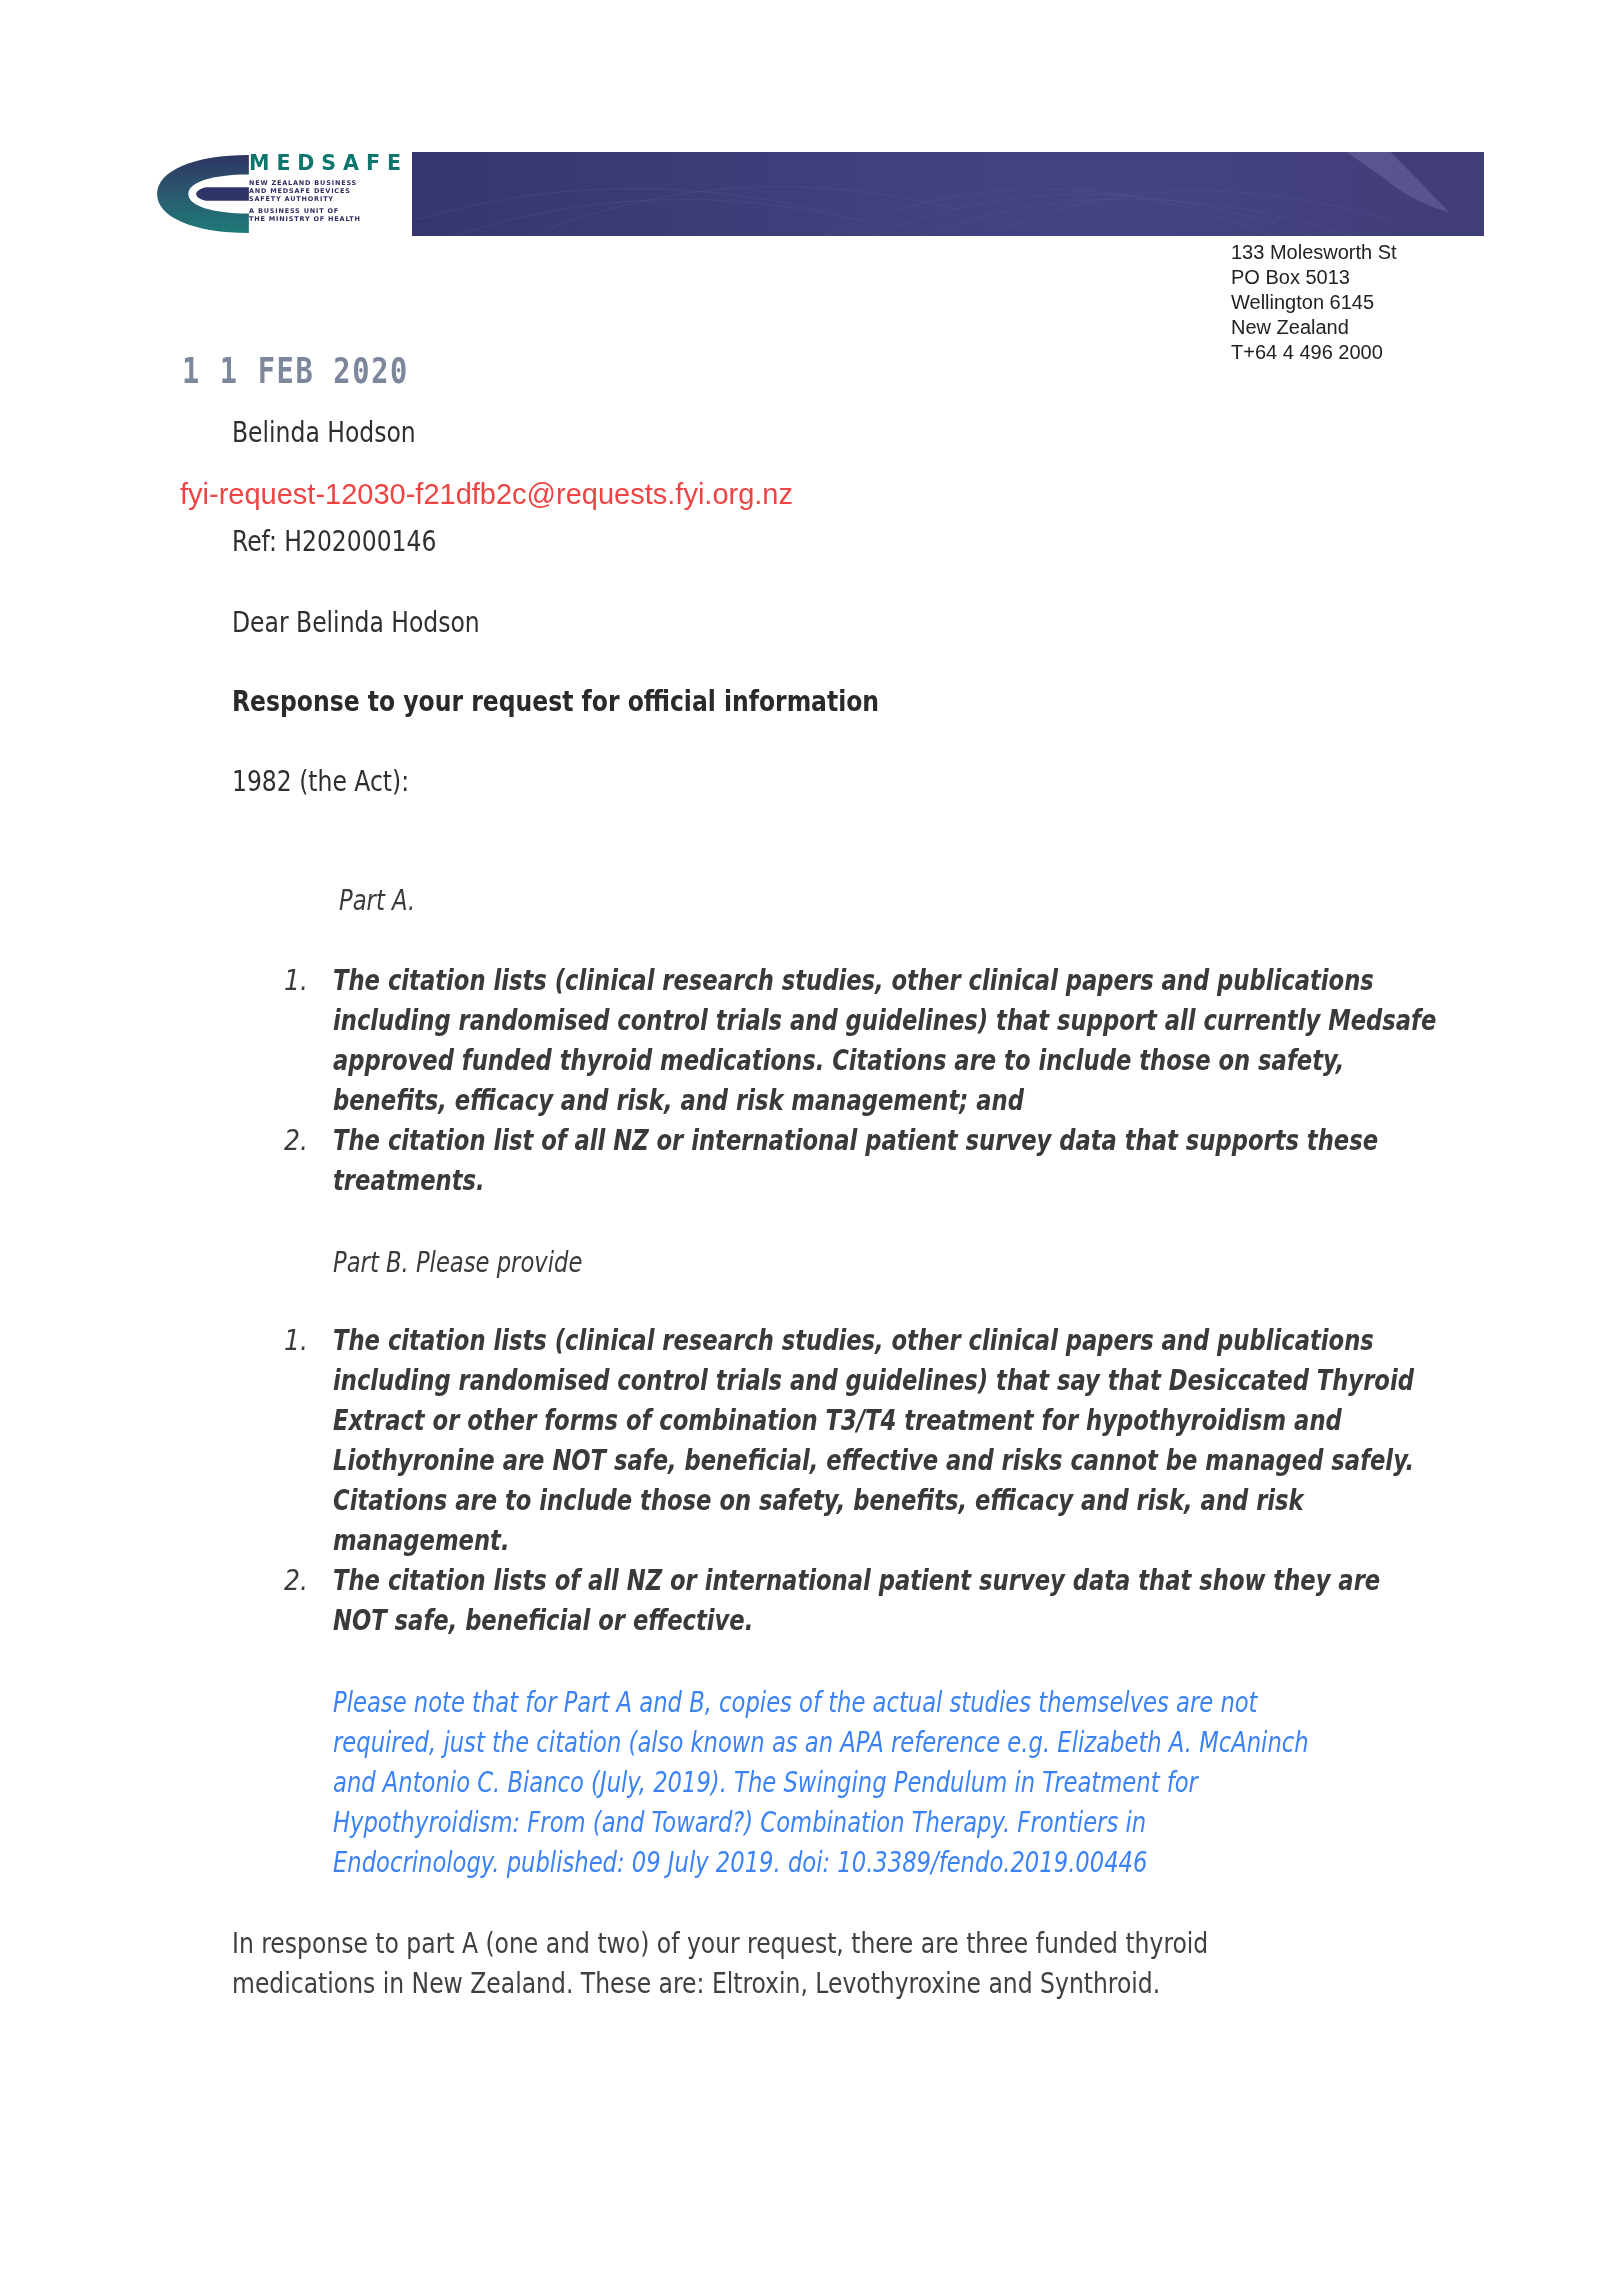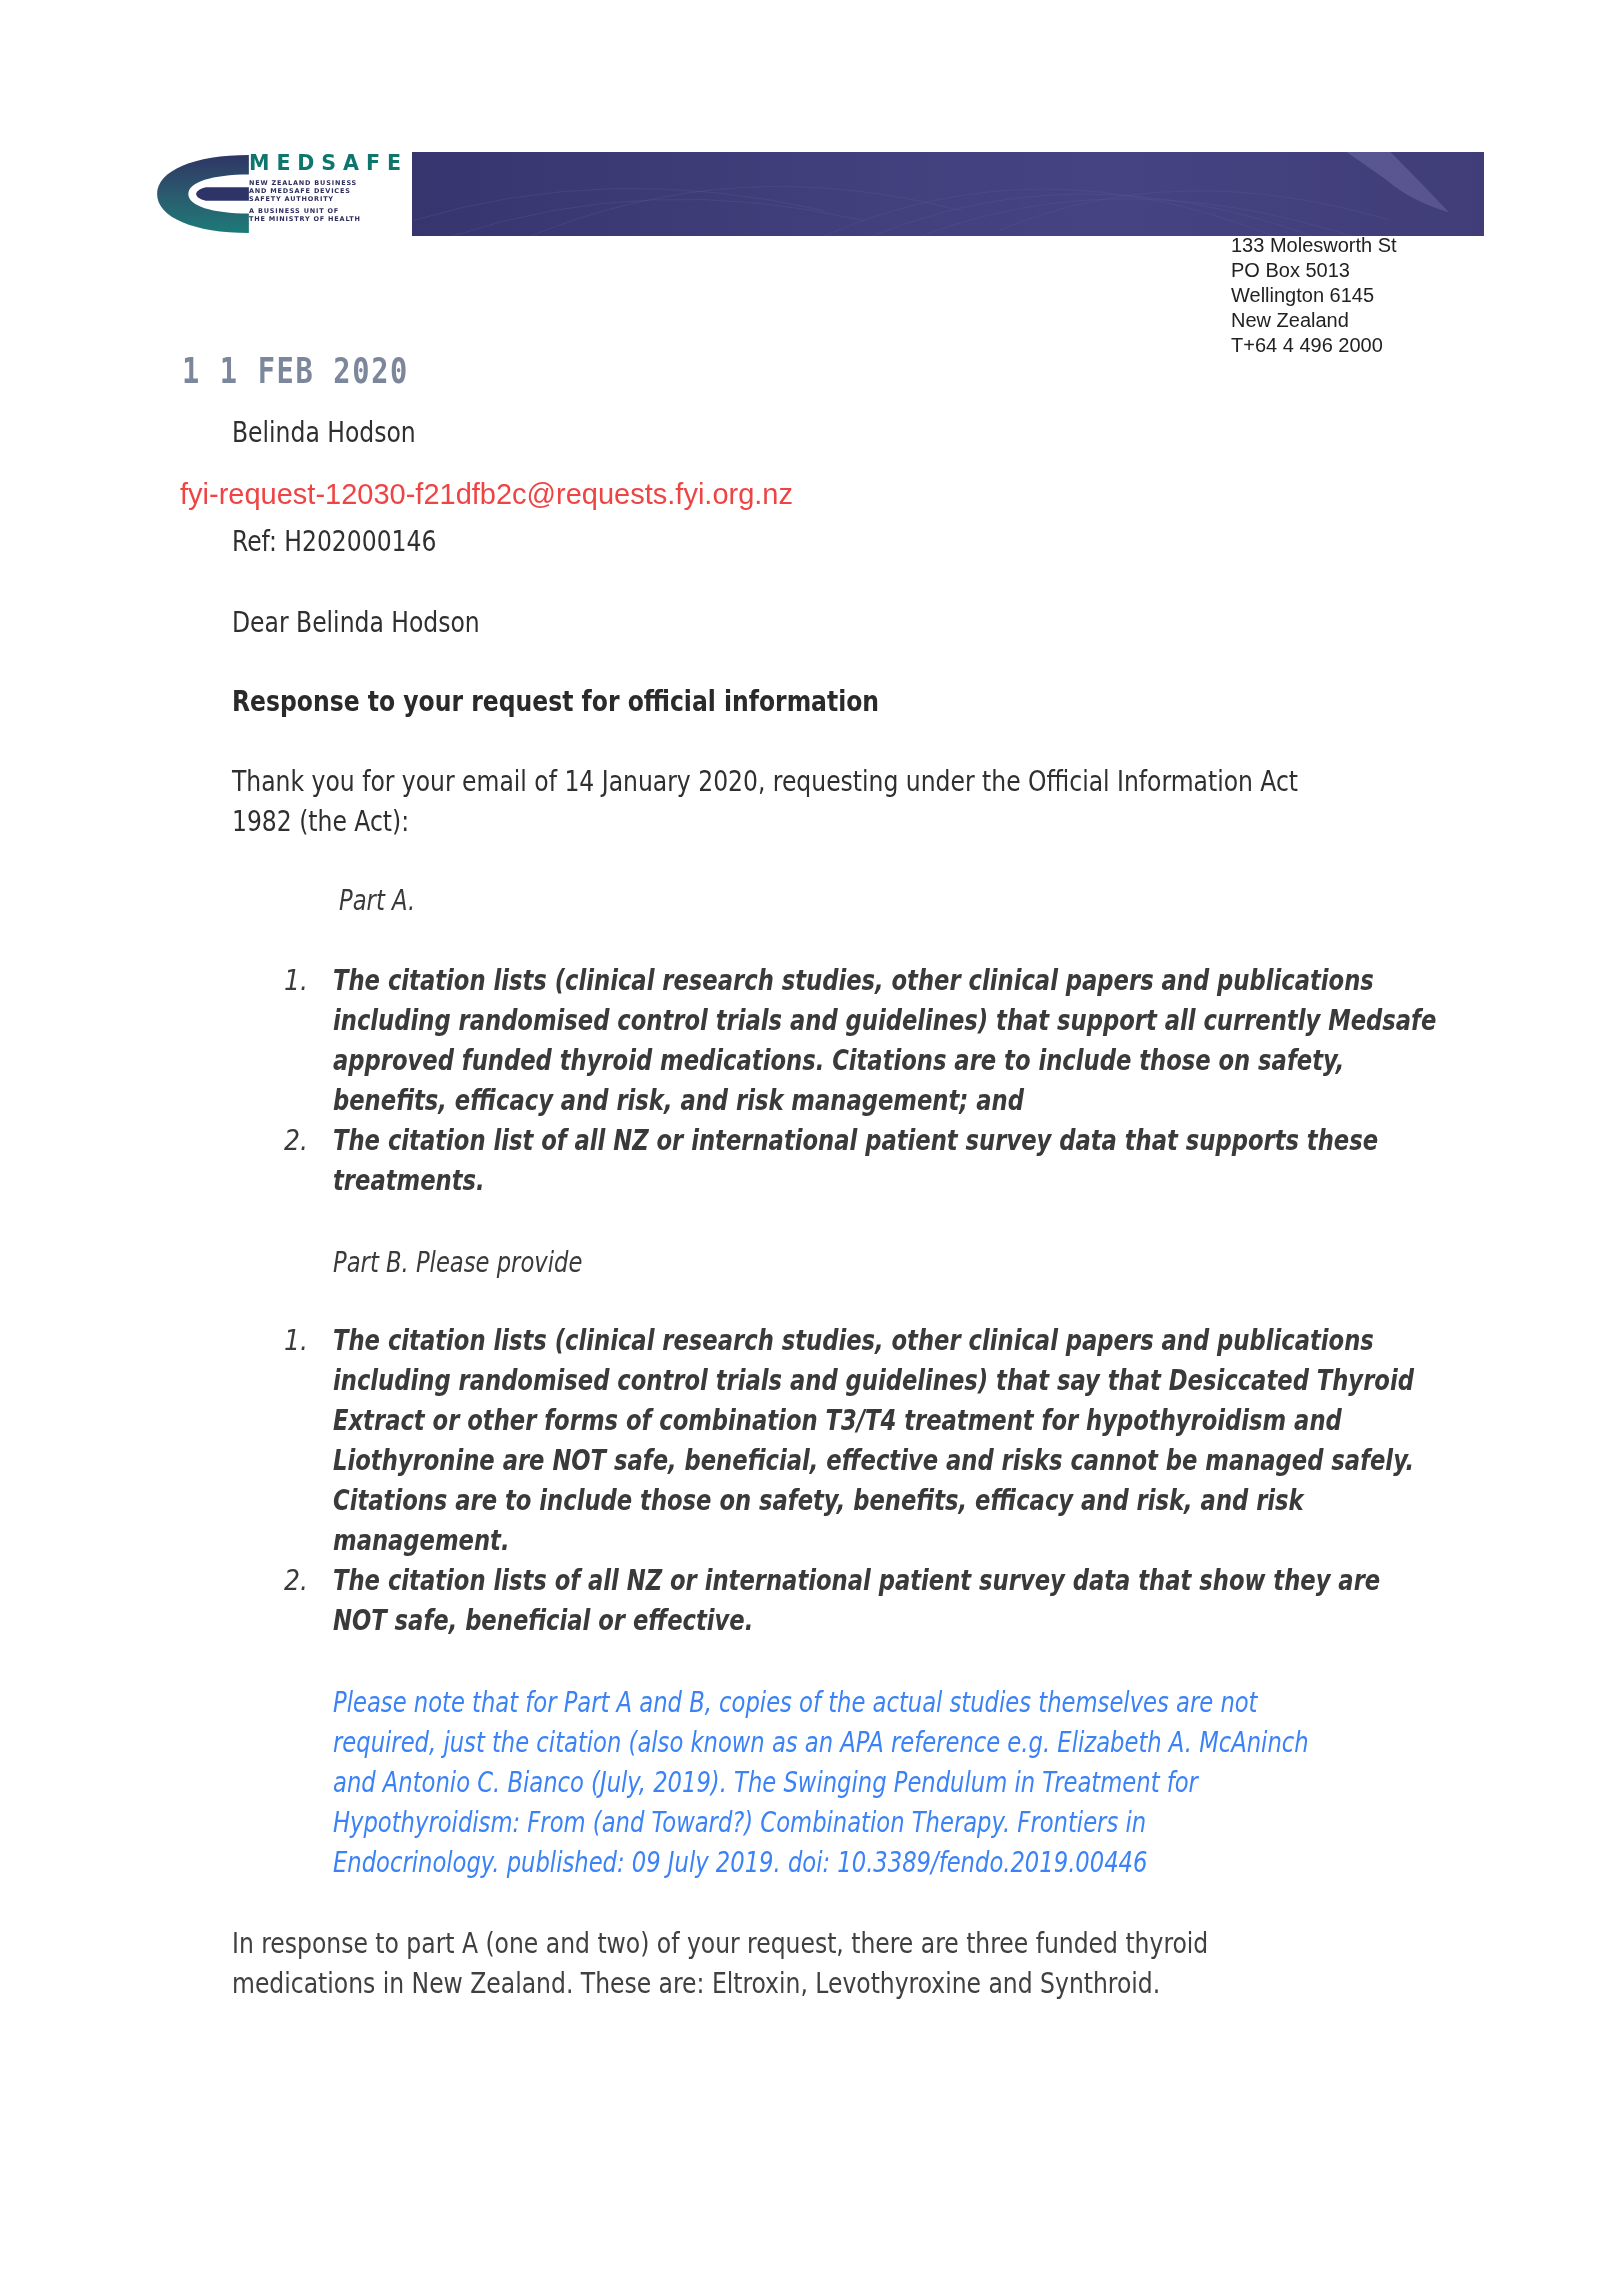--- a/index.html
+++ b/index.html
@@ -59,21 +59,21 @@
       width: 1072px;
       height: 84px;
       background: linear-gradient(90deg, #37356e 0%, #403e7a 35%, #454382 65%, #403d78 100%);
       overflow: hidden;
     }
     .banner svg { position: absolute; left: 0; top: 0; }
 
     .address {
       position: absolute;
       left: 1231px;
-      top: 233px;
+      top: 240px;
       font-family: "Liberation Sans", sans-serif;
       font-size: 20px;
       line-height: 25px;
       color: #222;
     }
     .address div { white-space: nowrap; }
 
     
     .stamp {
       position: absolute;
@@ -220,21 +220,20 @@
 <div class="stamp">1 1 FEB 2020</div>
 
 <div class="txt recipient-name"><span class="cond">Belinda Hodson</span></div>
 <a class="recipient-email">fyi-request-12030-f21dfb2c@requests.fyi.org.nz</a>
 
 <div class="txt ref"><span class="cond">Ref: H202000146</span></div>
 <div class="txt salutation"><span class="cond">Dear Belinda Hodson</span></div>
 <div class="txt subject"><span class="cond">Response to your request for official information</span></div>
 
 <div class="txt intro">
-  <div><span class="cond">Thank you for your email of 14 January 2020, requesting under the Official Information Act</span></div>
   <div><span class="cond">1982 (the Act):</span></div>
 </div>
 
 <div class="ital partA-heading"><span class="cond">Part A.</span></div>
 
 <div class="list listA">
   <div class="item">
     <span class="num">1.</span>
     <div class="lines">
       <div><span class="cond">The citation lists (clinical research studies, other clinical papers and publications</span></div>

